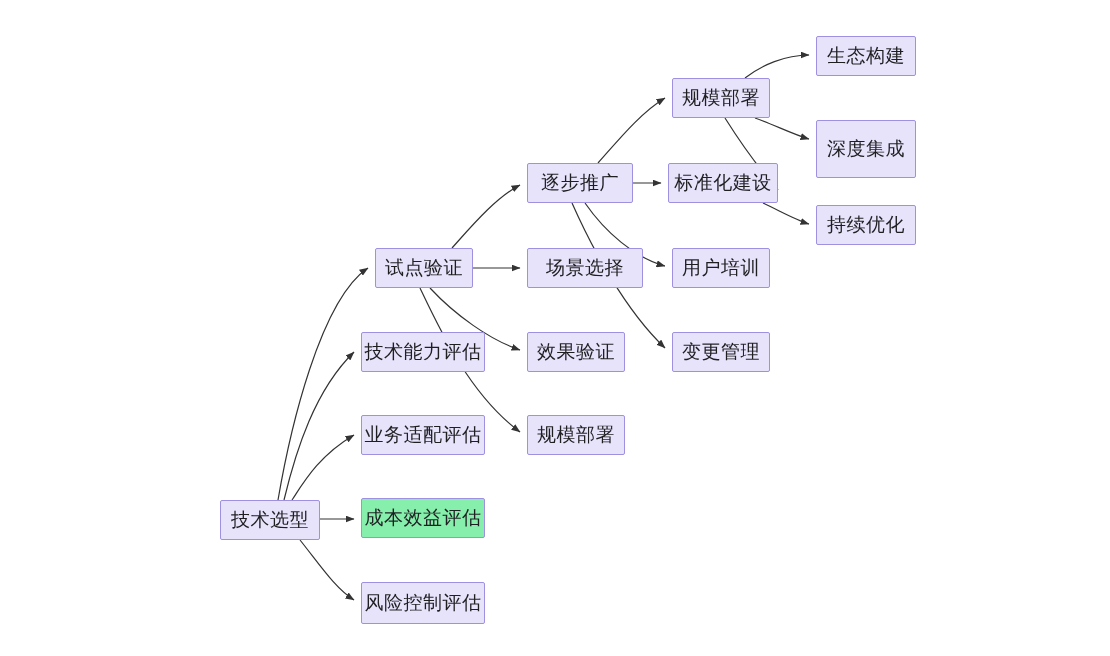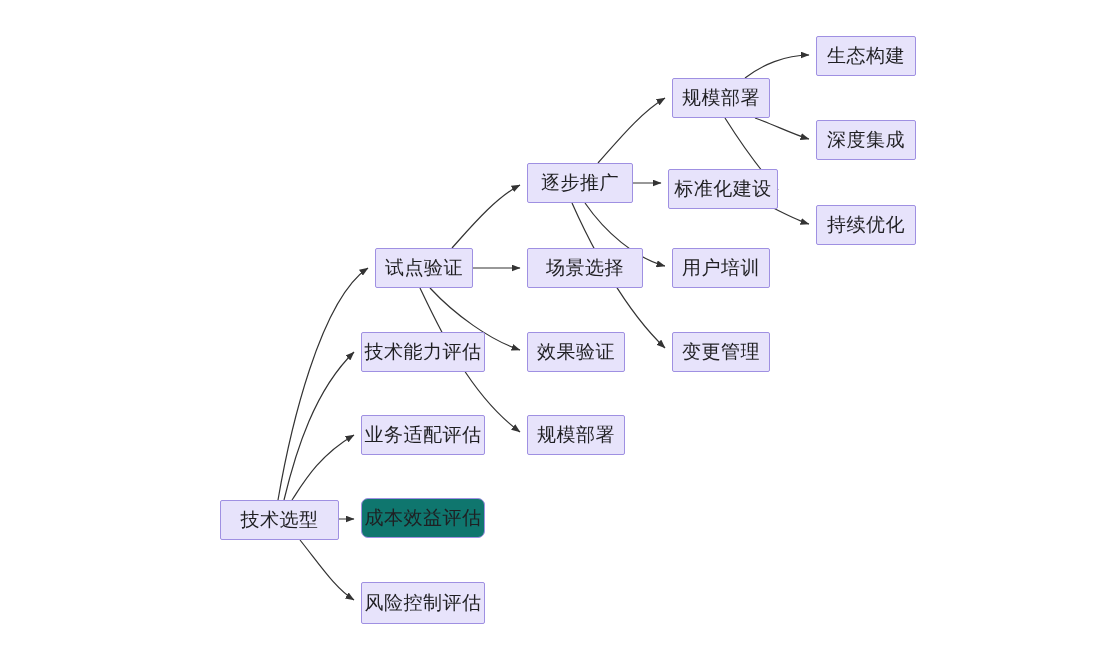--- a/index.html
+++ b/index.html
@@ -67,66 +67,66 @@
         <path d="M 585 203 C 605 232, 635 258, 665 266" fill="none" stroke="#333333" stroke-width="1.2" marker-end="url(#arrowhead)"></path>
         <path d="M 572 203 C 592 248, 625 310, 665 348" fill="none" stroke="#333333" stroke-width="1.2" marker-end="url(#arrowhead)"></path>
         <path d="M 745 78 C 762 65, 785 55, 809 55" fill="none" stroke="#333333" stroke-width="1.2" marker-end="url(#arrowhead)"></path>
         <path d="M 755 118 C 775 125, 792 134, 809 139" fill="none" stroke="#333333" stroke-width="1.2" marker-end="url(#arrowhead)"></path>
         <path d="M 725 118 C 742 145, 762 172, 778 190" fill="none" stroke="#333333" stroke-width="1.2" marker-end="url(#arrowhead)"></path>
         <path d="M 763 203 C 782 212, 796 220, 809 224" fill="none" stroke="#333333" stroke-width="1.2" marker-end="url(#arrowhead)"></path>
       </g>
   </svg>
 
   <div id="nodes">
-      <div class="node" style="left: 220px; top: 500px; width: 119px; height: 40px; background: rgb(231, 227, 251); border-color: rgb(159, 144, 226); color: rgb(31, 31, 34);">
+      <div class="node" style="left: 220px; top: 500px; width: 100px; height: 40px; background: rgb(231, 227, 251); border-color: rgb(159, 144, 226); color: rgb(31, 31, 34);">
         <span>技术选型</span>
       </div>
       <div class="node" style="left: 375px; top: 248px; width: 98px; height: 40px; background: rgb(231, 227, 251); border-color: rgb(159, 144, 226); color: rgb(31, 31, 34);">
         <span>试点验证</span>
       </div>
       <div class="node" style="left: 361px; top: 332px; width: 124px; height: 40px; background: rgb(231, 227, 251); border-color: rgb(159, 144, 226); color: rgb(31, 31, 34);">
         <span>技术能力评估</span>
       </div>
       <div class="node" style="left: 361px; top: 415px; width: 124px; height: 40px; background: rgb(231, 227, 251); border-color: rgb(159, 144, 226); color: rgb(31, 31, 34);">
         <span>业务适配评估</span>
       </div>
-      <div class="node" style="left: 361px; top: 498px; width: 124px; height: 40px; background: #0f766e; border-color: rgb(159, 144, 226); color: rgb(31, 31, 34); border-radius: 7px;">
+      <div class="node" style="left: 361px; top: 498px; width: 124px; height: 40px; background: #86efac; border-color: rgb(159, 144, 226); color: rgb(31, 31, 34);">
         <span>成本效益评估</span>
       </div>
       <div class="node" style="left: 361px; top: 582px; width: 124px; height: 42px; background: rgb(231, 227, 251); border-color: rgb(159, 144, 226); color: rgb(31, 31, 34);">
         <span>风险控制评估</span>
       </div>
       <div class="node" style="left: 527px; top: 163px; width: 106px; height: 40px; background: rgb(231, 227, 251); border-color: rgb(159, 144, 226); color: rgb(31, 31, 34);">
         <span>逐步推广</span>
       </div>
       <div class="node" style="left: 527px; top: 248px; width: 116px; height: 40px; background: rgb(231, 227, 251); border-color: rgb(159, 144, 226); color: rgb(31, 31, 34);">
         <span>场景选择</span>
       </div>
       <div class="node" style="left: 527px; top: 332px; width: 98px; height: 40px; background: rgb(231, 227, 251); border-color: rgb(159, 144, 226); color: rgb(31, 31, 34);">
         <span>效果验证</span>
       </div>
       <div class="node" style="left: 527px; top: 415px; width: 98px; height: 40px; background: rgb(231, 227, 251); border-color: rgb(159, 144, 226); color: rgb(31, 31, 34);">
         <span>规模部署</span>
       </div>
       <div class="node" style="left: 672px; top: 78px; width: 98px; height: 40px; background: rgb(231, 227, 251); border-color: rgb(159, 144, 226); color: rgb(31, 31, 34);">
         <span>规模部署</span>
       </div>
-      <div class="node" style="left: 668px; top: 169px; width: 110px; height: 40px; background: rgb(231, 227, 251); border-color: rgb(159, 144, 226); color: rgb(31, 31, 34);">
+      <div class="node" style="left: 668px; top: 163px; width: 110px; height: 40px; background: rgb(231, 227, 251); border-color: rgb(159, 144, 226); color: rgb(31, 31, 34);">
         <span>标准化建设</span>
       </div>
       <div class="node" style="left: 672px; top: 248px; width: 98px; height: 40px; background: rgb(231, 227, 251); border-color: rgb(159, 144, 226); color: rgb(31, 31, 34);">
         <span>用户培训</span>
       </div>
       <div class="node" style="left: 672px; top: 332px; width: 98px; height: 40px; background: rgb(231, 227, 251); border-color: rgb(159, 144, 226); color: rgb(31, 31, 34);">
         <span>变更管理</span>
       </div>
       <div class="node" style="left: 816px; top: 36px; width: 100px; height: 40px; background: rgb(231, 227, 251); border-color: rgb(159, 144, 226); color: rgb(31, 31, 34);">
         <span>生态构建</span>
       </div>
-      <div class="node" style="left: 816px; top: 120px; width: 100px; height: 40px; background: rgb(231, 227, 251); border-color: rgb(159, 144, 226); color: rgb(31, 31, 34);">
+      <div class="node" style="left: 816px; top: 120px; width: 100px; height: 58px; background: rgb(231, 227, 251); border-color: rgb(159, 144, 226); color: rgb(31, 31, 34);">
         <span>深度集成</span>
       </div>
       <div class="node" style="left: 816px; top: 205px; width: 100px; height: 40px; background: rgb(231, 227, 251); border-color: rgb(159, 144, 226); color: rgb(31, 31, 34);">
         <span>持续优化</span>
       </div>
     </div>
 
 </div>
 
 </body></html>

